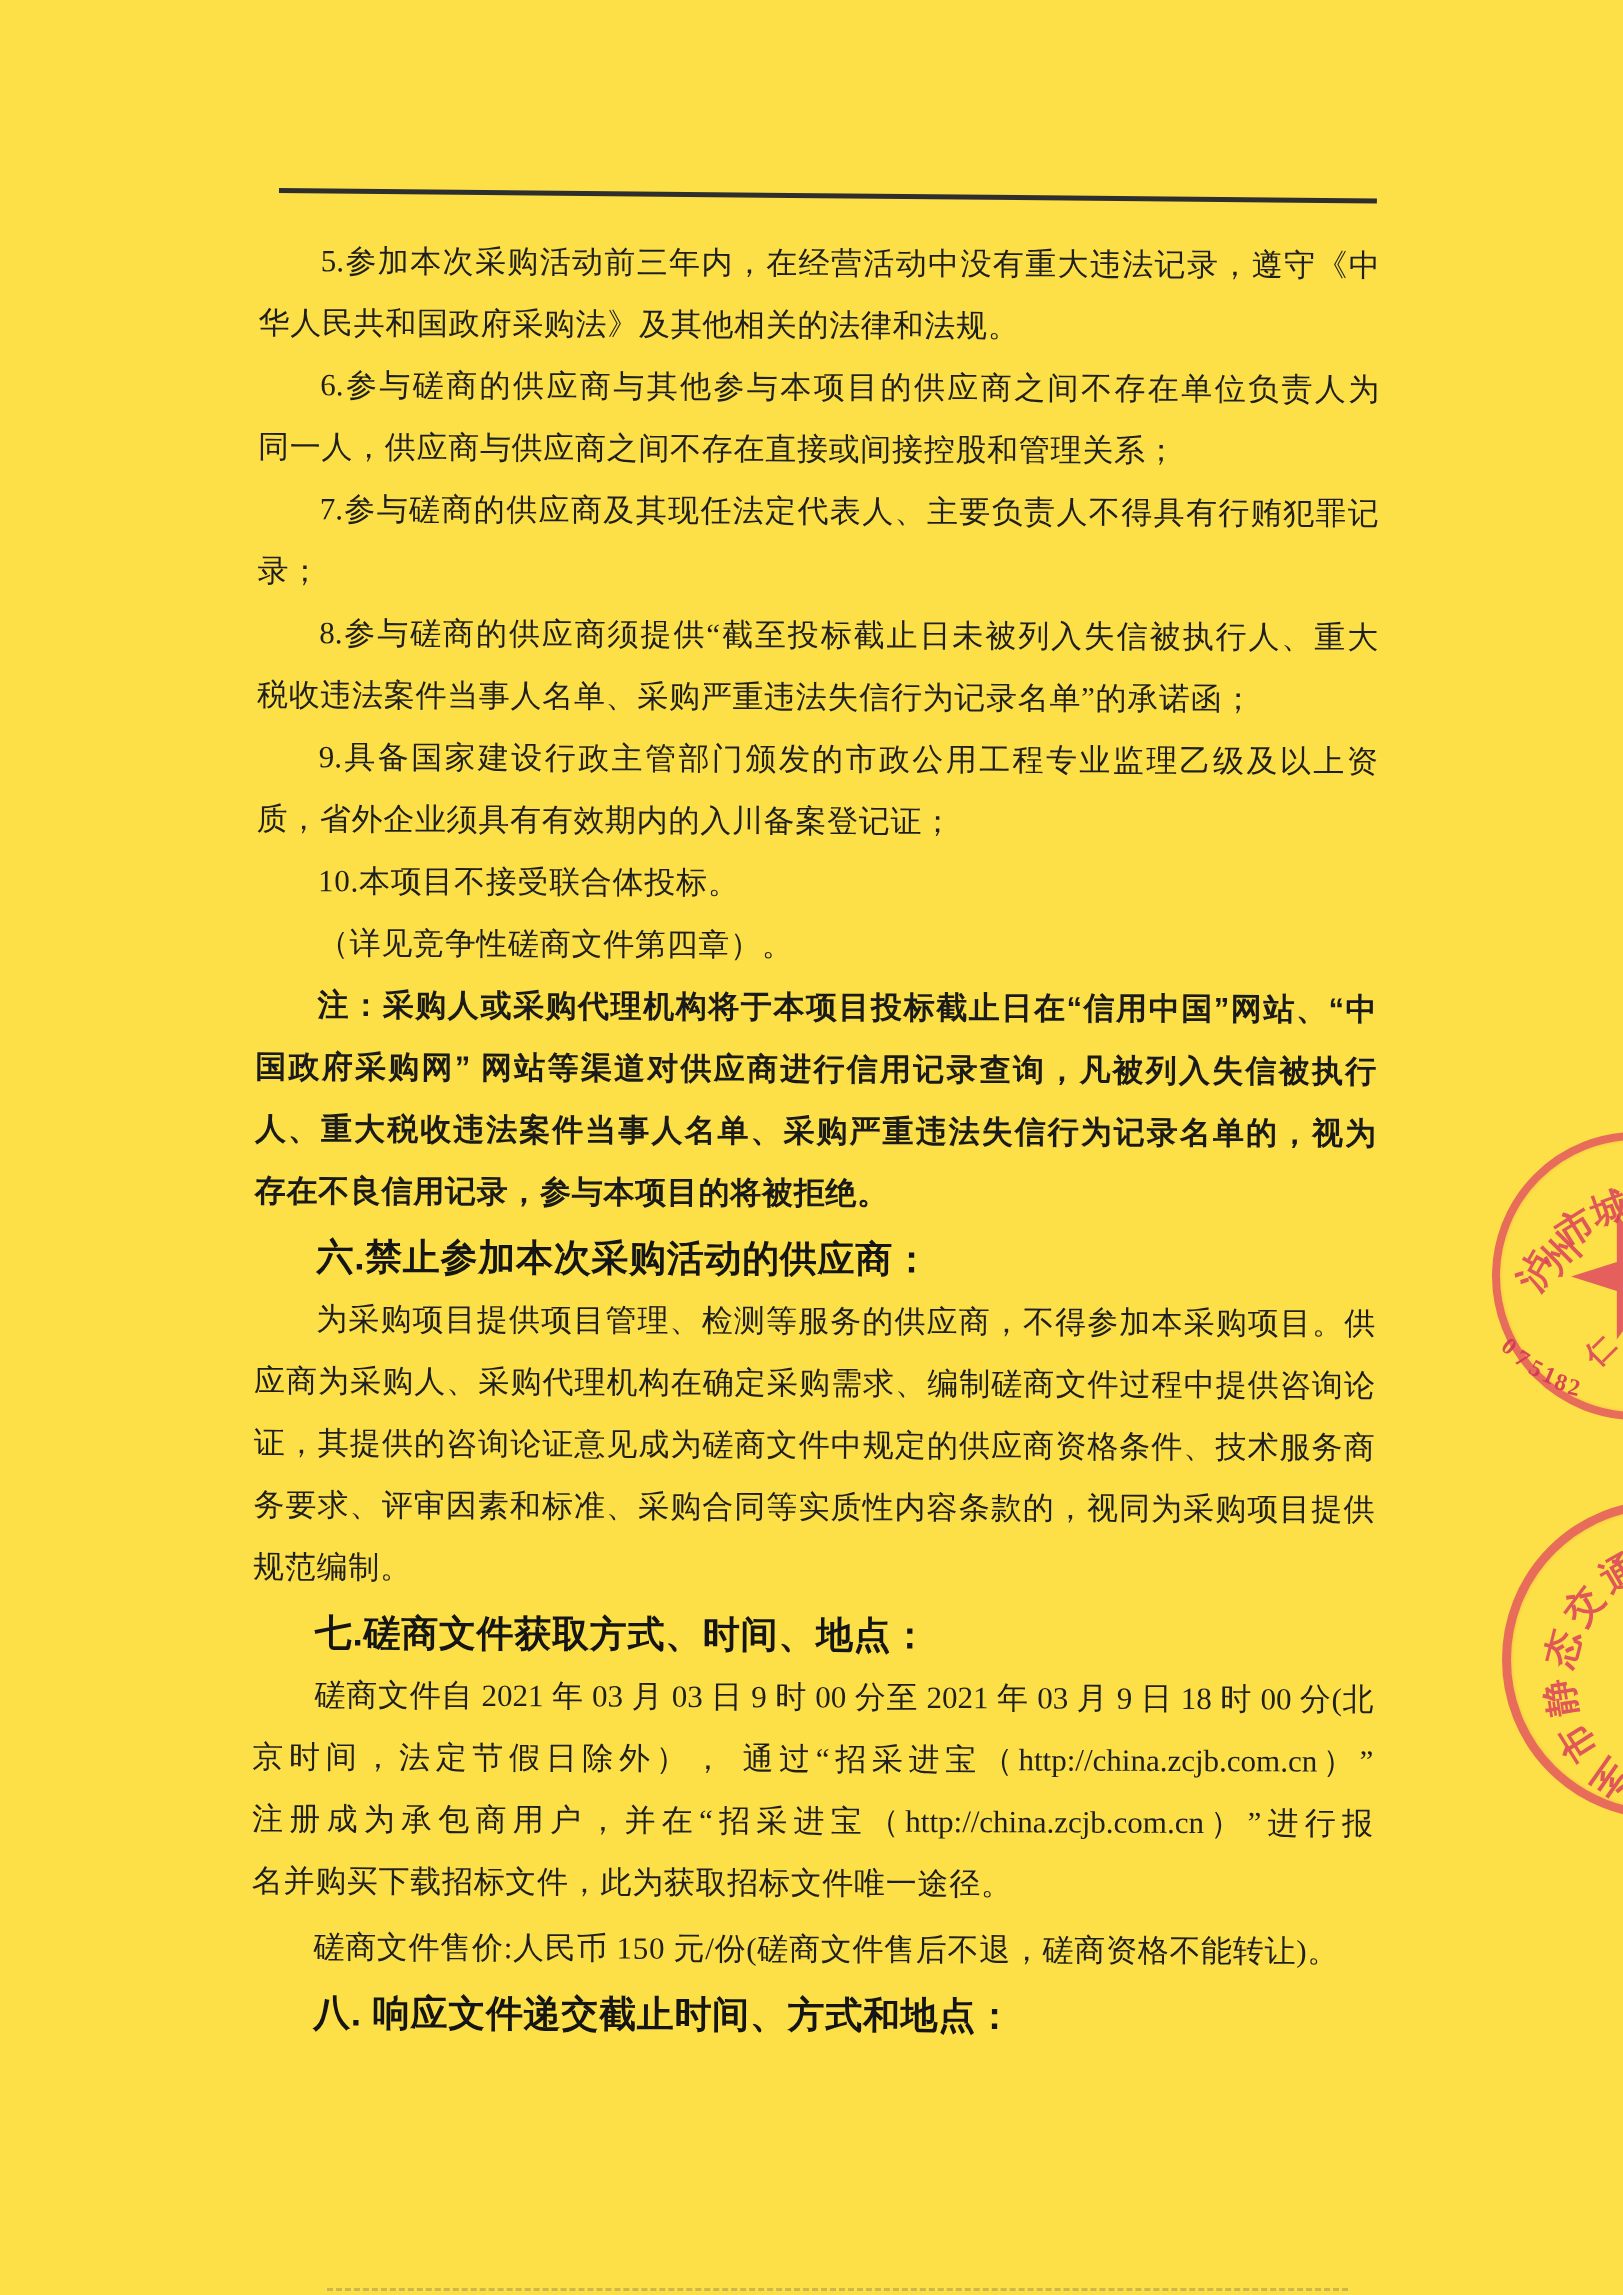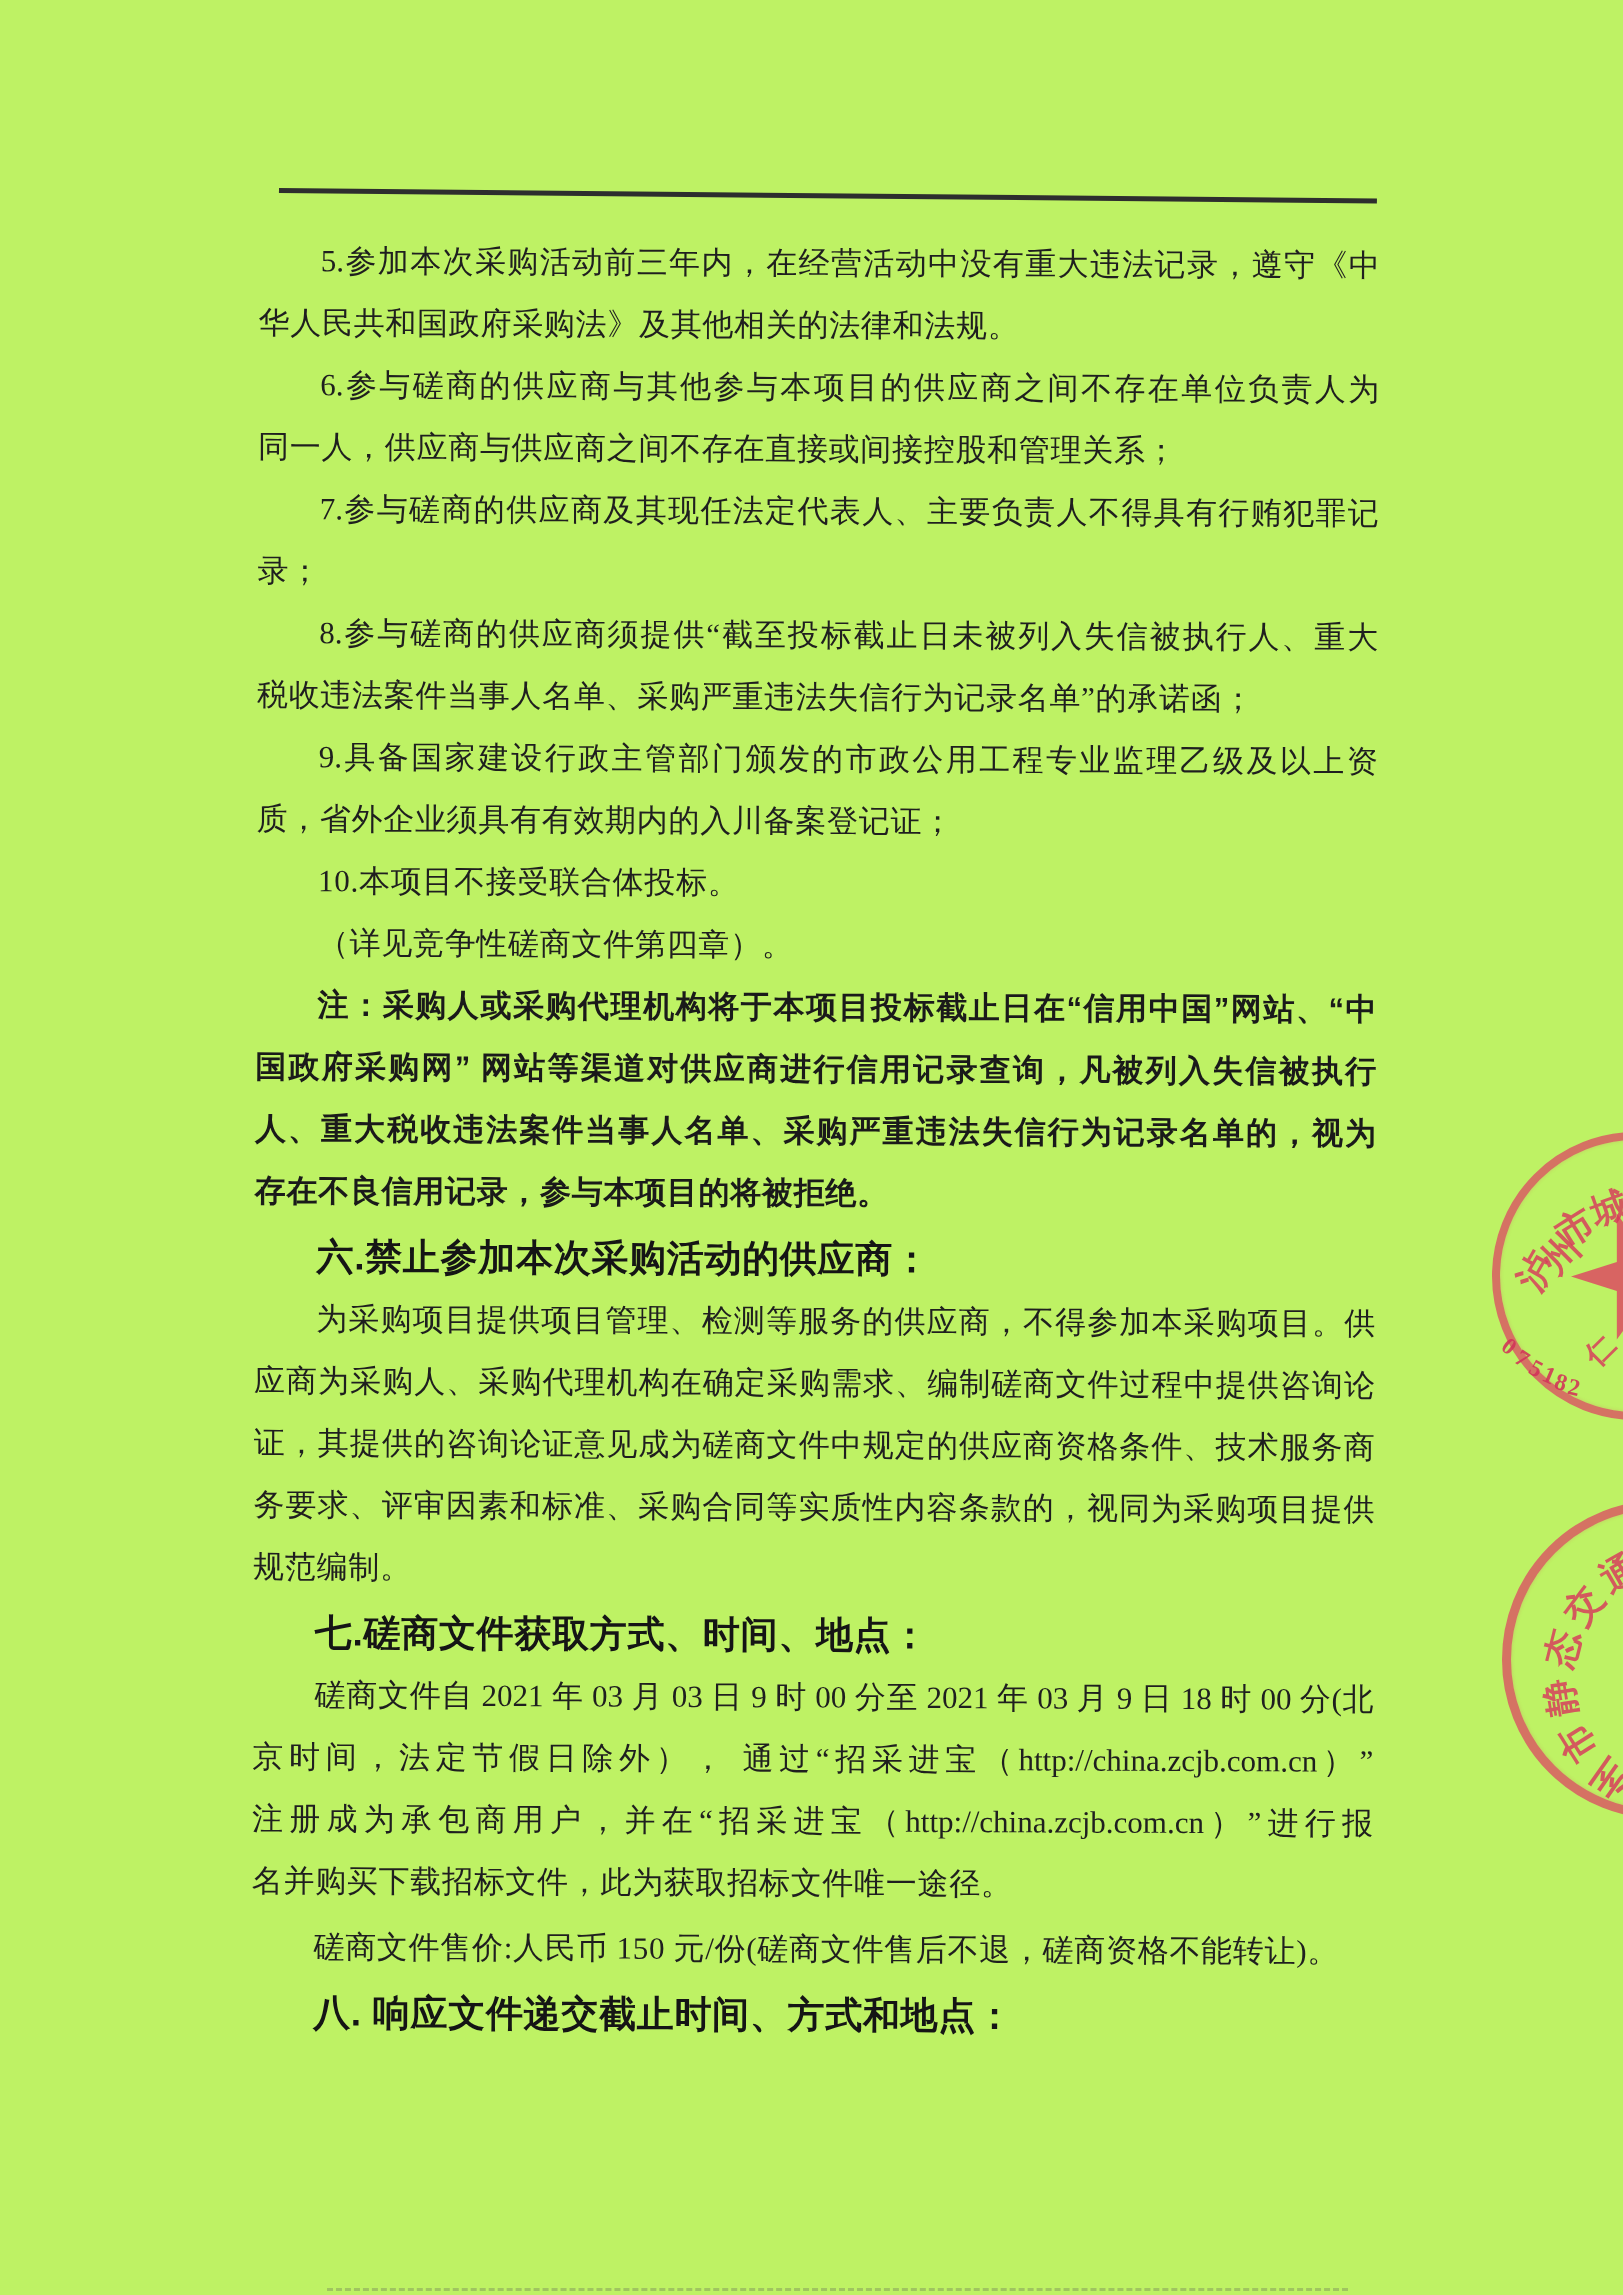--- a/index.html
+++ b/index.html
@@ -1,19 +1,19 @@
 <!DOCTYPE html>
 <html style="font-size:10.5px"><head>
 <meta charset="utf-8">
 <style>
   html,body{margin:0;padding:0;background:#9a9a9a;}
   .page{
     position:relative;
     width:1623px;height:2295px;
-    background:#bef264;
+    background:#fde047;
     overflow:hidden;
     font-family:"Liberation Serif","DejaVu Serif",serif;
     color:#1f1f1f;
   }
   
   .rule-top{
     position:absolute;left:279px;top:188px;
     width:1098px;height:5.2px;background:#2e2e2e;
     transform:rotate(0.55deg);transform-origin:left top;
   }

